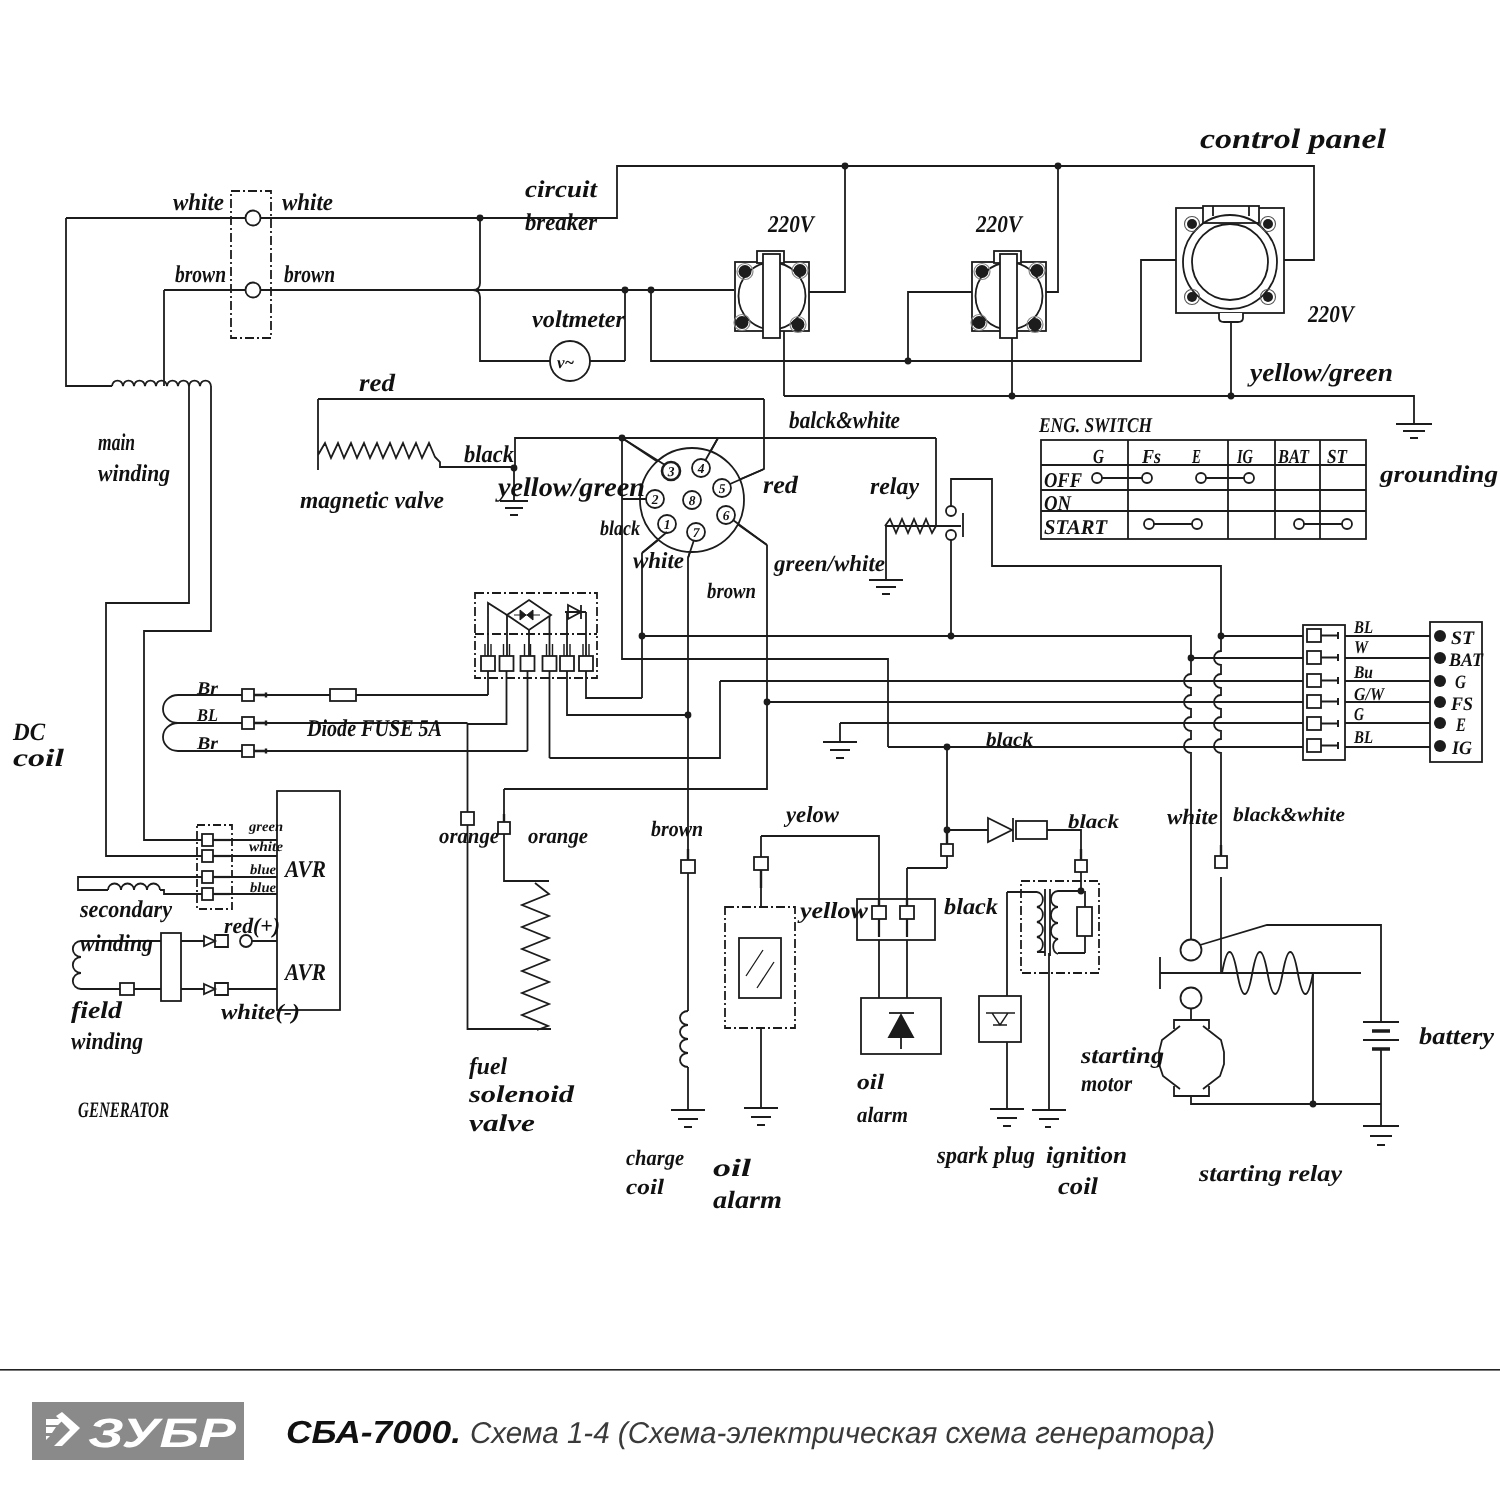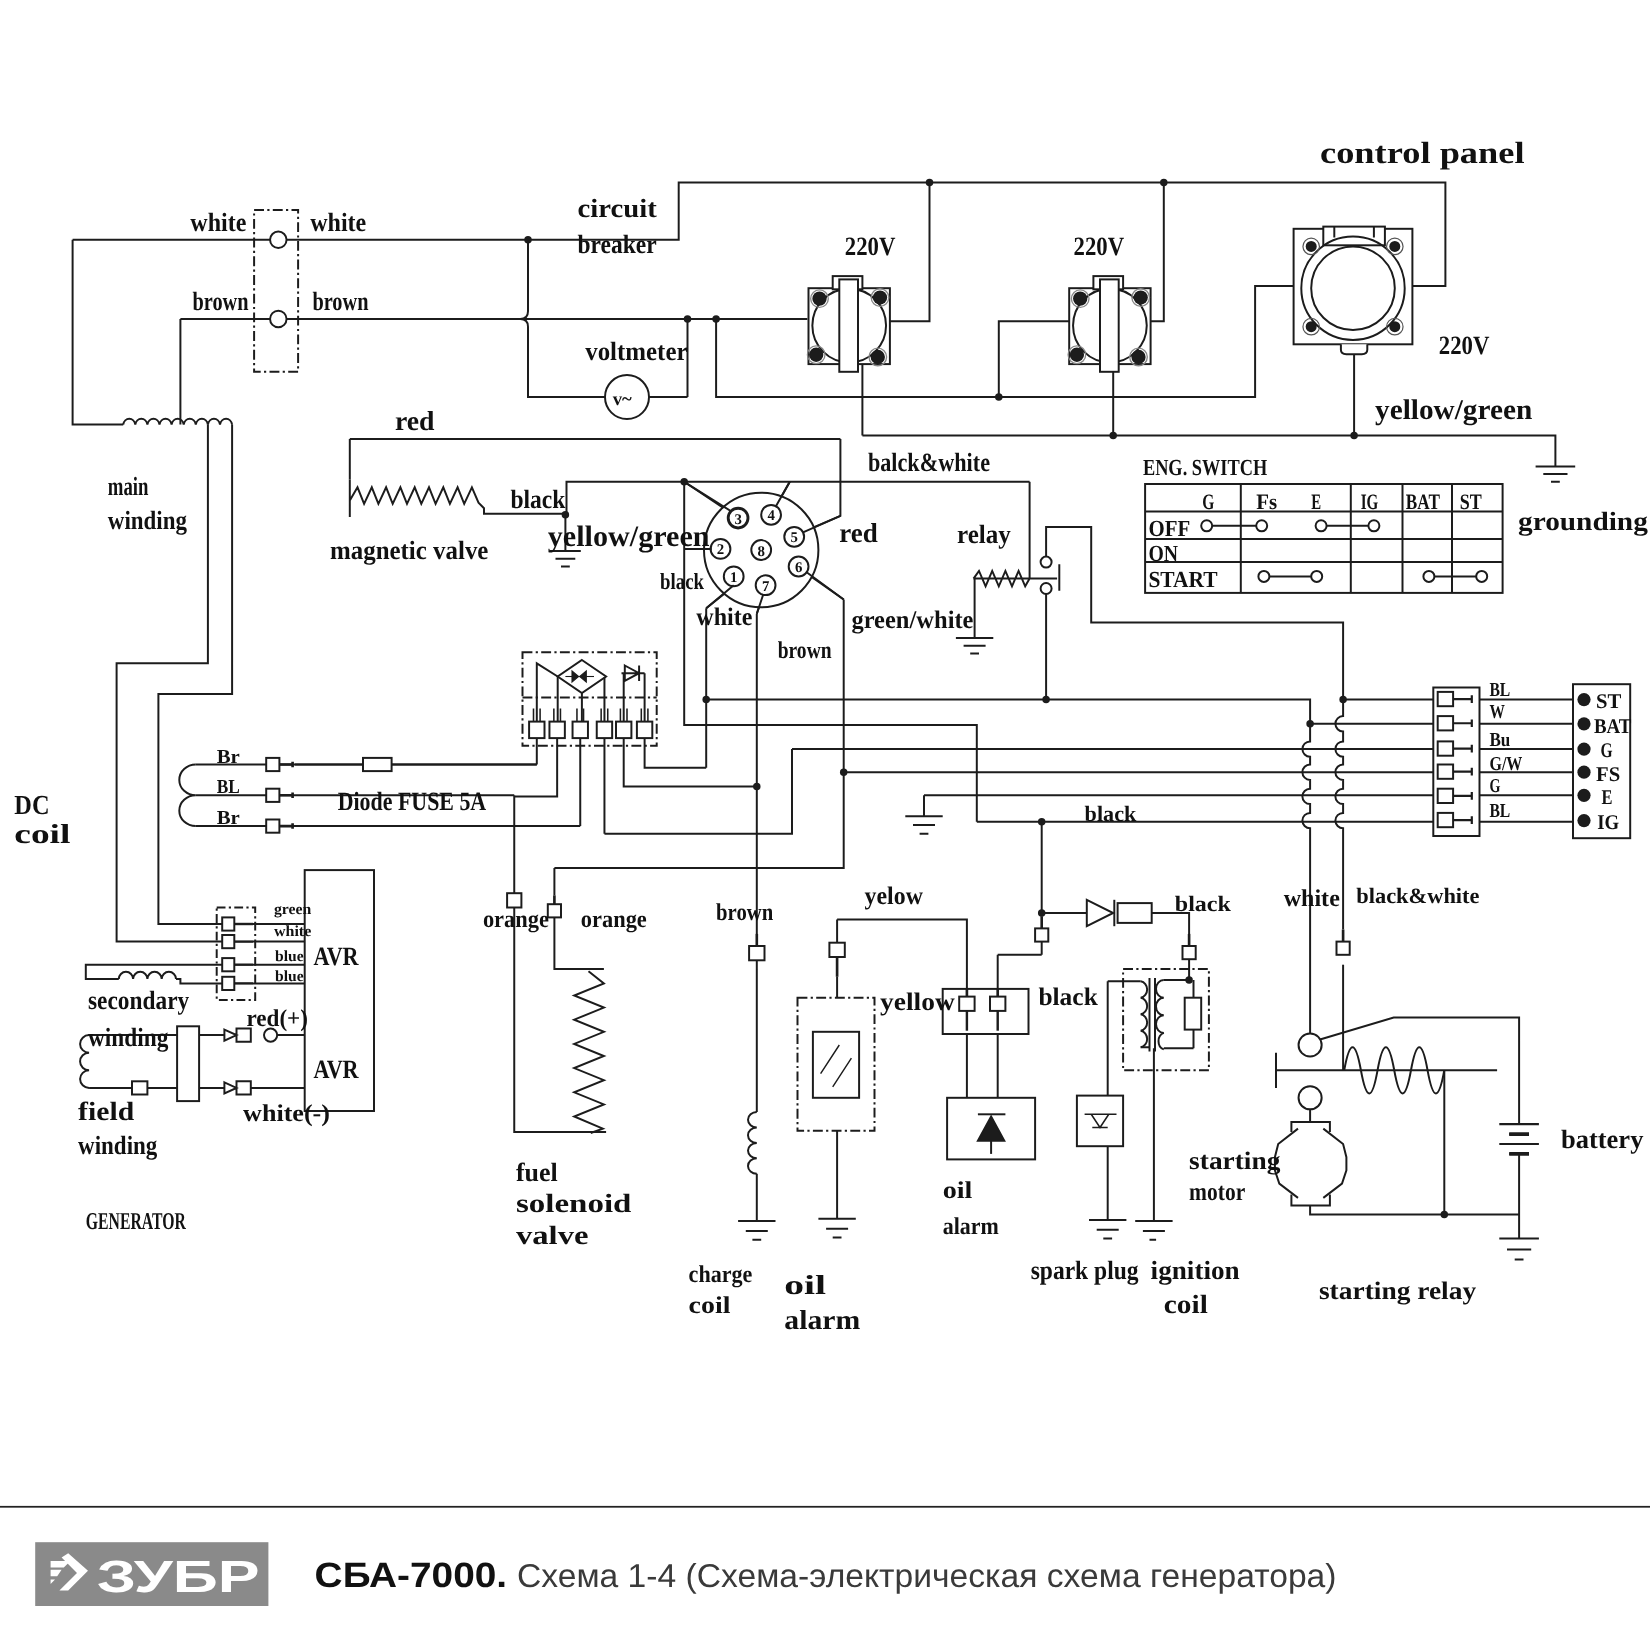--- a/index.html
+++ b/index.html
@@ -1,16 +1,16 @@
 <!DOCTYPE html>
 <html><head>
 <meta charset="utf-8">
 <style>
   html,body{margin:0;padding:0;background:#fff;}
-  #wrap{width:1500px;height:1500px;position:relative;background:#ffffff;}
+  #wrap{width:1500px;height:1500px;position:relative;background:#ffffff;font-style:italic;}
   svg{display:block;}
   #labels text{font-family:"Liberation Serif", serif;font-weight:bold;fill:#111;}
   .fs{font-family:"Liberation Sans", sans-serif;}
   svg text{text-rendering:geometricPrecision;}
 </style>
 </head>
 <body>
 <div id="wrap">
 <svg width="1500" height="1500" viewBox="0 0 1500 1500">
 <rect x="0" y="0" width="1500" height="1500" fill="#ffffff"></rect>

